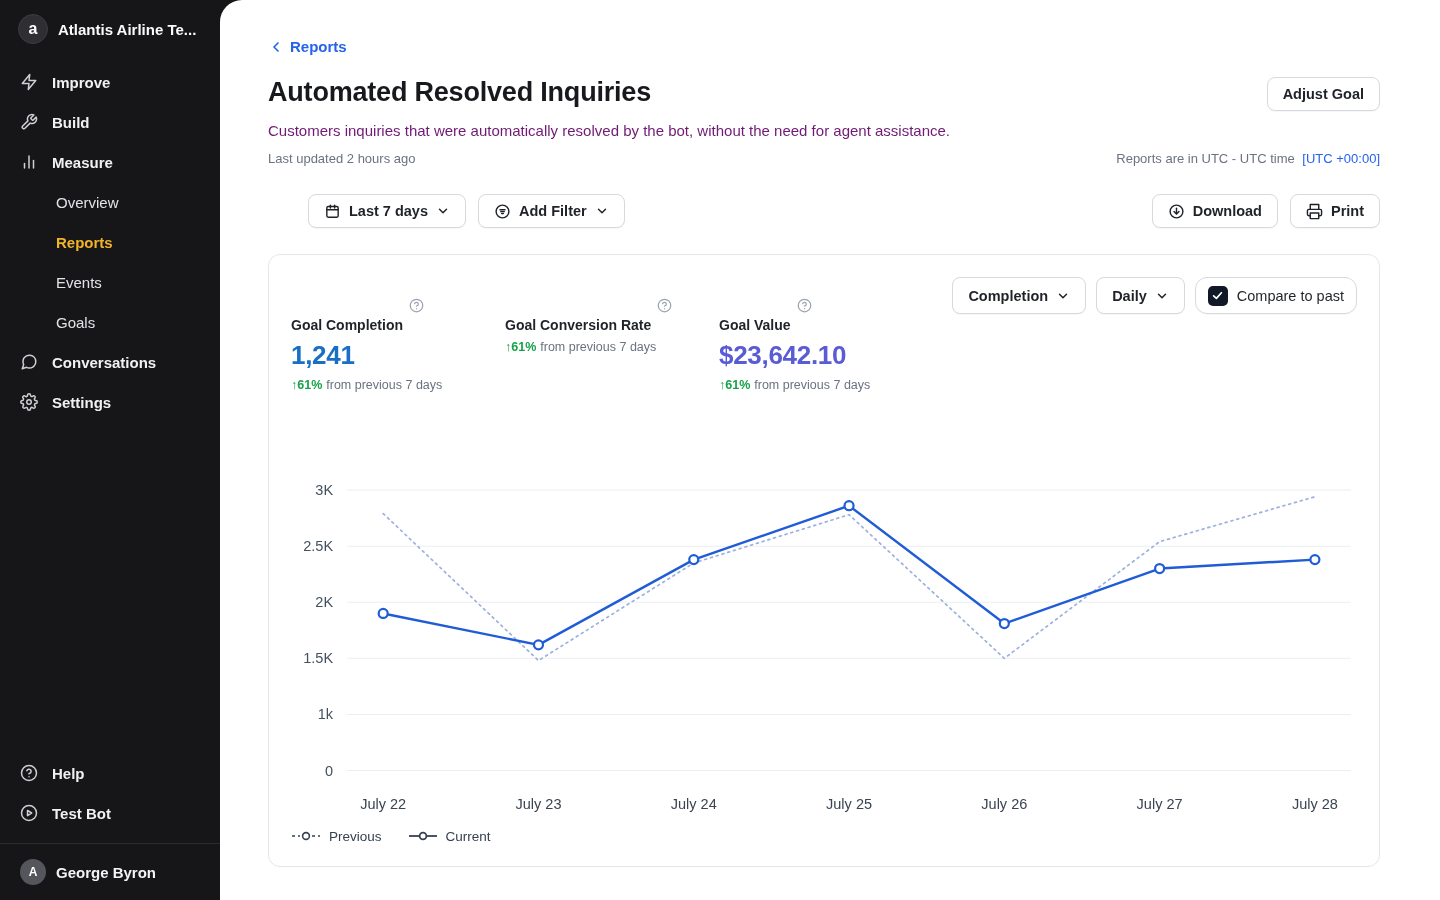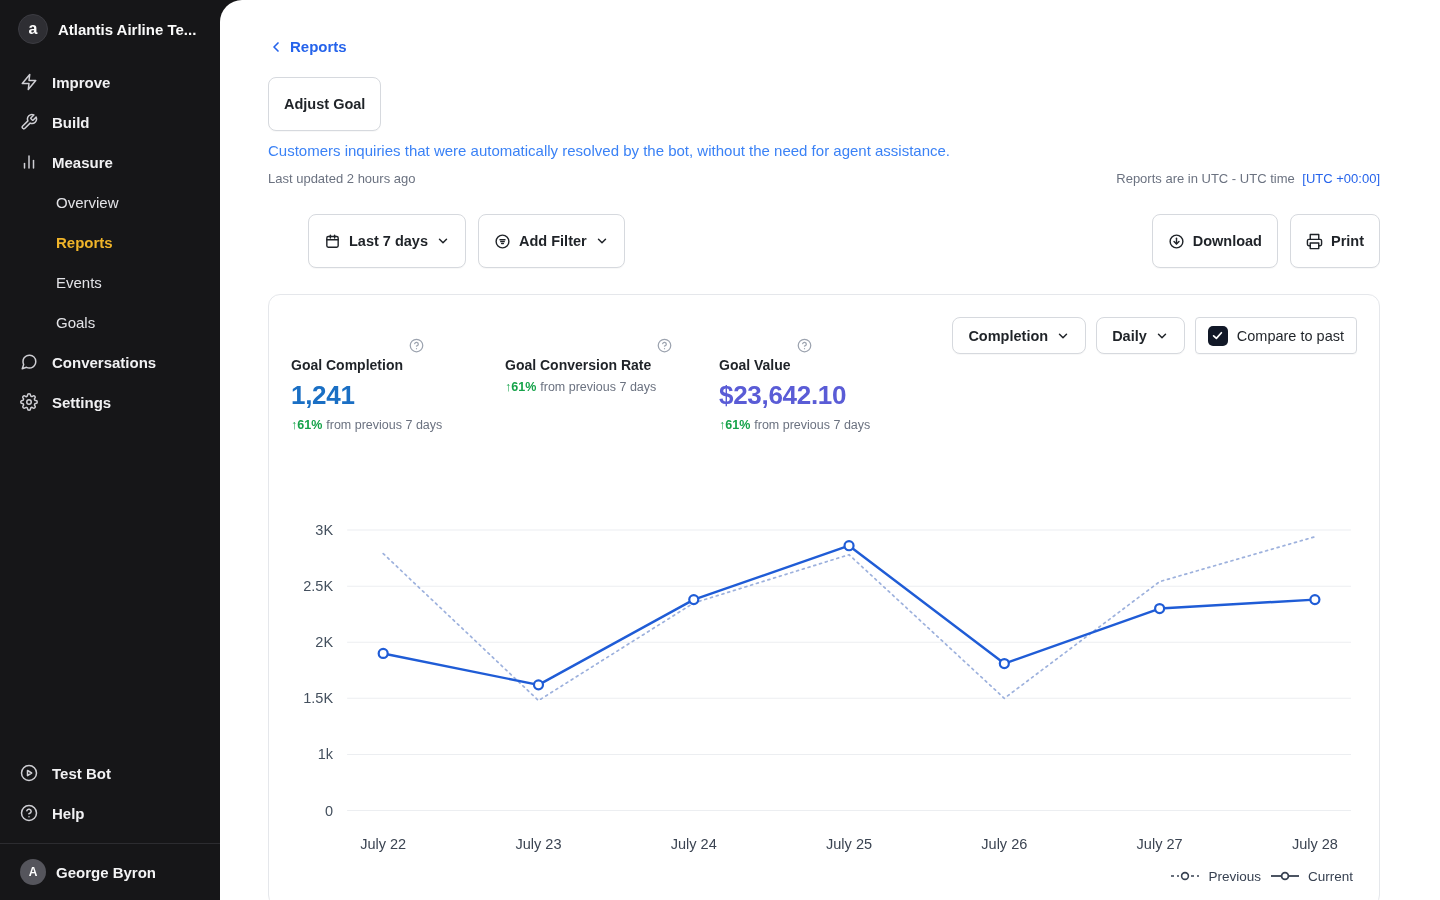--- a/index.html
+++ b/index.html
@@ -22,49 +22,49 @@
   .sb-user { display:flex; align-items:center; gap:10px; padding:15px 20px; }
   .sb-avatar { width:26px; height:26px; border-radius:50%; background:#55555c; color:#fff; font-size:12px; font-weight:700; display:flex; align-items:center; justify-content:center; }
   .sb-user-name { font-size:15px; font-weight:600; color:#f4f4f5; }
 
   
   .main { position:absolute; left:220px; top:0; right:0; bottom:0; background:#ffffff; border-top-left-radius:22px; padding:38px 60px 0 48px; }
   .back-row { display:flex; align-items:center; gap:6px; color:#2563eb; font-size:15px; font-weight:700; cursor:pointer; width:max-content; }
   .back-row .ic { display:flex; }
   .title-row { display:flex; align-items:flex-start; justify-content:space-between; margin-top:22px; }
   .page-title { font-size:27px; font-weight:700; color:#17191c; letter-spacing:-0.2px; }
-  .btn { display:inline-flex; align-items:center; gap:8px; background:#fff; border:1px solid #d6d9de; border-radius:8px; height:54px; padding:0 15px; font-size:14.5px; font-weight:600; color:#1f2328; cursor:pointer; font-family:inherit; box-shadow:0 1px 1px rgba(0,0,0,0.03); }
+  .btn { display:inline-flex; align-items:center; gap:8px; background:#fff; border:1px solid #d6d9de; border-radius:8px; height:34px; padding:0 15px; font-size:14.5px; font-weight:600; color:#1f2328; cursor:pointer; font-family:inherit; box-shadow:0 1px 1px rgba(0,0,0,0.03); }
   .btn .ic { display:flex; color:#1f2328; }
-  .subtitle { margin-top:11px; font-size:15px; color:#3b82f6; }
+  .subtitle { margin-top:11px; font-size:15px; color:#701a75; }
   .meta-row { display:flex; justify-content:space-between; align-items:center; margin-top:12px; }
   .meta-left { font-size:13px; color:#6b7280; }
   .meta-right { font-size:13px; color:#6b7280; }
   .meta-right a { color:#2563eb; text-decoration:none; margin-left:4px; }
   .toolbar { display:flex; justify-content:space-between; align-items:center; margin-top:28px; }
   .toolbar-left, .toolbar-right { display:flex; gap:12px;padding-left:40px; }
 
   
   .card { margin-top:26px; border:1px solid #e5e7eb; border-radius:12px; padding:22px; }
   .card-top { display:flex; align-items:flex-start; }
   .stat { width:214px; }
   .stat-label-row { display:flex; align-items:center; gap:6px; }
   .stat-label { font-size:14px; font-weight:700; color:#1f2328;margin-top:40px; }
   .stat-value { font-size:26px; font-weight:700; margin-top:7px; letter-spacing:-0.3px; }
   .stat-delta { margin-top:7px; font-size:12.5px; color:#6b7280; }
   .stat-delta .pct { font-weight:700; margin-right:4px; }
   .controls { margin-left:auto; display:flex; gap:10px; align-items:center; }
   .select-btn { height:37px; }
-  .compare-box { display:inline-flex; align-items:center; gap:9px; border:1px solid #d6d9de; border-radius:4px; height:37px; padding:0 12px; cursor:pointer; box-shadow:0 1px 1px rgba(0,0,0,0.03); }
+  .compare-box { display:inline-flex; align-items:center; gap:9px; border:1px solid #d6d9de; border-radius:12px; height:37px; padding:0 12px; cursor:pointer; box-shadow:0 1px 1px rgba(0,0,0,0.03); }
   .checkbox { width:20px; height:20px; border-radius:5px; background:#111827; display:flex; align-items:center; justify-content:center; }
   .compare-label { font-size:14.5px; font-weight:500; color:#1f2328; }
   .info-ic { color:#9ca3af; display:flex; }
 
   .chart-wrap { margin-top:84px; }
   #trend-chart { width:100%; display:block; }
-  .legend { display:flex; justify-content:flex-end; gap:9px; margin-top:12px; align-items:center; padding-right:4px; }
+  .legend { display:flex; justify-content:flex-start; gap:26px; margin-top:12px; align-items:center; padding-right:4px; }
   .legend-item { display:flex; align-items:center; gap:8px; font-size:13.5px; color:#374151; }
   .legend-item svg { display:block; }
   text { font-family:"Liberation Sans", sans-serif; }
 </style>
 </head>
 <body>
 
 <div class="app">
 
   <aside class="sidebar">
@@ -129,34 +129,34 @@
         </span>
         <span>Settings</span>
       </div>
     </nav>
 
     <div class="sb-footer">
       <div class="nav-item">
         <span class="ic">
           <svg width="18" height="18" viewBox="0 0 24 24" fill="none" stroke="currentColor" stroke-width="2" stroke-linecap="round" stroke-linejoin="round">
               <circle cx="12" cy="12" r="10"></circle>
-              <polygon points="10 8.5 15.5 12 10 15.5"></polygon>
-            </svg>
-        </span>
-        <span>Test Bot</span>
-      </div>
-      <div class="nav-item">
-        <span class="ic">
-          <svg width="18" height="18" viewBox="0 0 24 24" fill="none" stroke="currentColor" stroke-width="2" stroke-linecap="round" stroke-linejoin="round">
-              <circle cx="12" cy="12" r="10"></circle>
               <path d="M9.09 9a3 3 0 0 1 5.83 1c0 2-3 3-3 3"></path>
               <line x1="12" y1="17" x2="12.01" y2="17"></line>
             </svg>
         </span>
         <span>Help</span>
+      </div>
+      <div class="nav-item">
+        <span class="ic">
+          <svg width="18" height="18" viewBox="0 0 24 24" fill="none" stroke="currentColor" stroke-width="2" stroke-linecap="round" stroke-linejoin="round">
+              <circle cx="12" cy="12" r="10"></circle>
+              <polygon points="10 8.5 15.5 12 10 15.5"></polygon>
+            </svg>
+        </span>
+        <span>Test Bot</span>
       </div>
       <div class="sb-divider"></div>
       <div class="sb-user">
         <div class="sb-avatar">A</div>
         <div class="sb-user-name">George Byron</div>
       </div>
     </div>
   </aside>
 
   <main class="main">
@@ -164,20 +164,21 @@
     <div class="back-row">
       <span class="ic">
         <svg width="16" height="16" viewBox="0 0 24 24" fill="none" stroke="currentColor" stroke-width="2.5" stroke-linecap="round" stroke-linejoin="round">
             <polyline points="15 18 9 12 15 6"></polyline>
           </svg>
       </span>
       <span>Reports</span>
     </div>
 
     <div class="title-row">
+      <h1 class="page-title" style="margin:0">Automated Resolved Inquiries</h1>
       <button class="btn">
         <span>Adjust Goal</span>
       </button>
     </div>
 
     <div class="subtitle">Customers inquiries that were automatically resolved by the bot, without the need for agent assistance.</div>
 
     <div class="meta-row">
       <div class="meta-left">Last updated 2 hours ago</div>
       <div class="meta-right">

